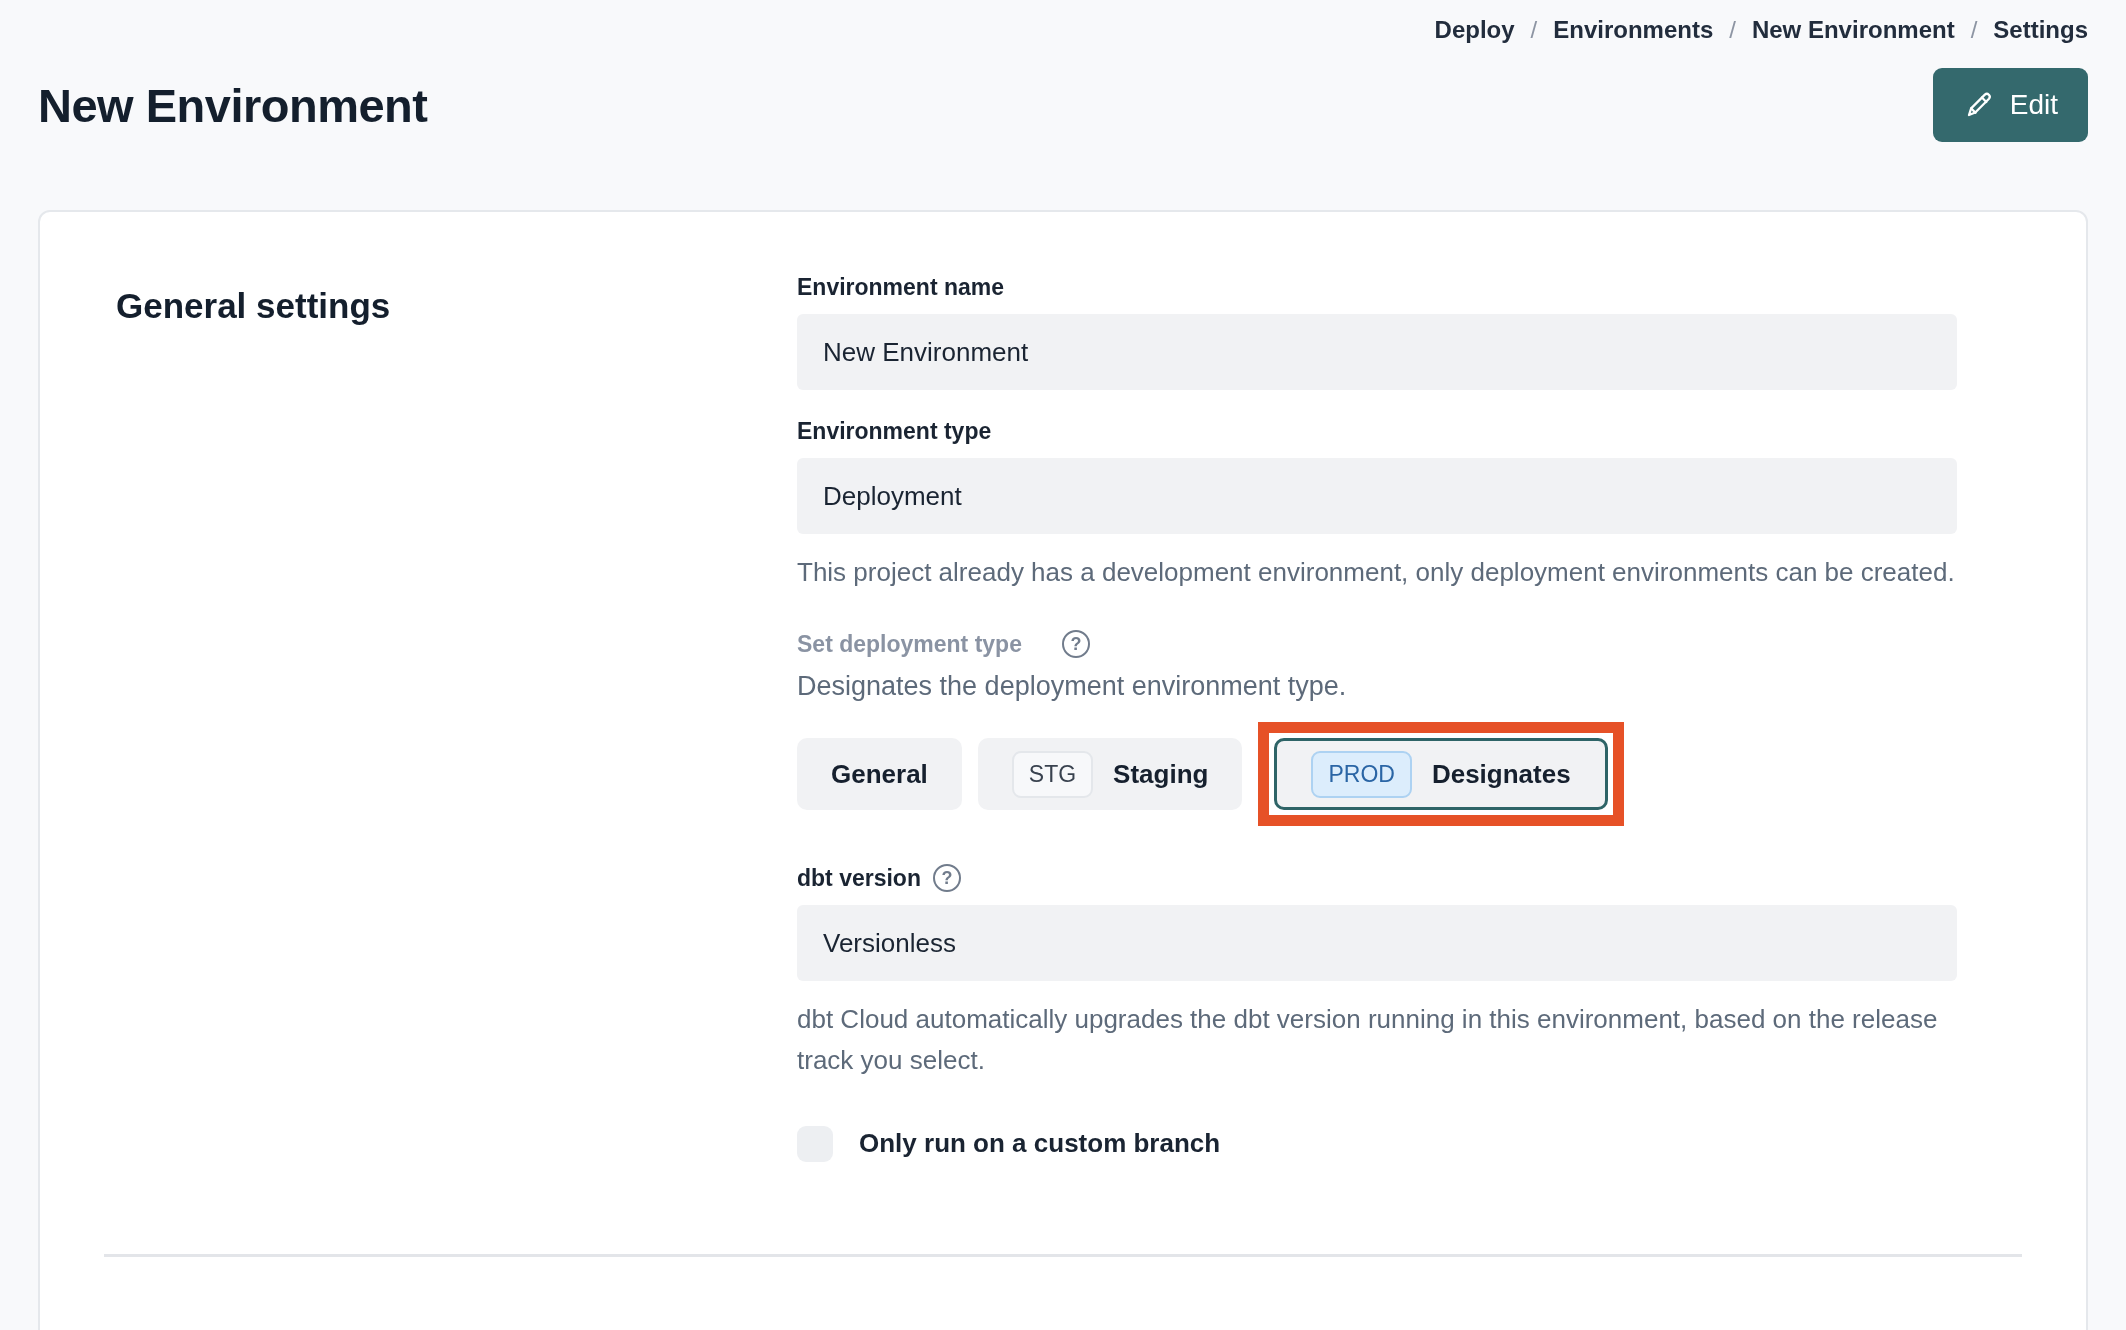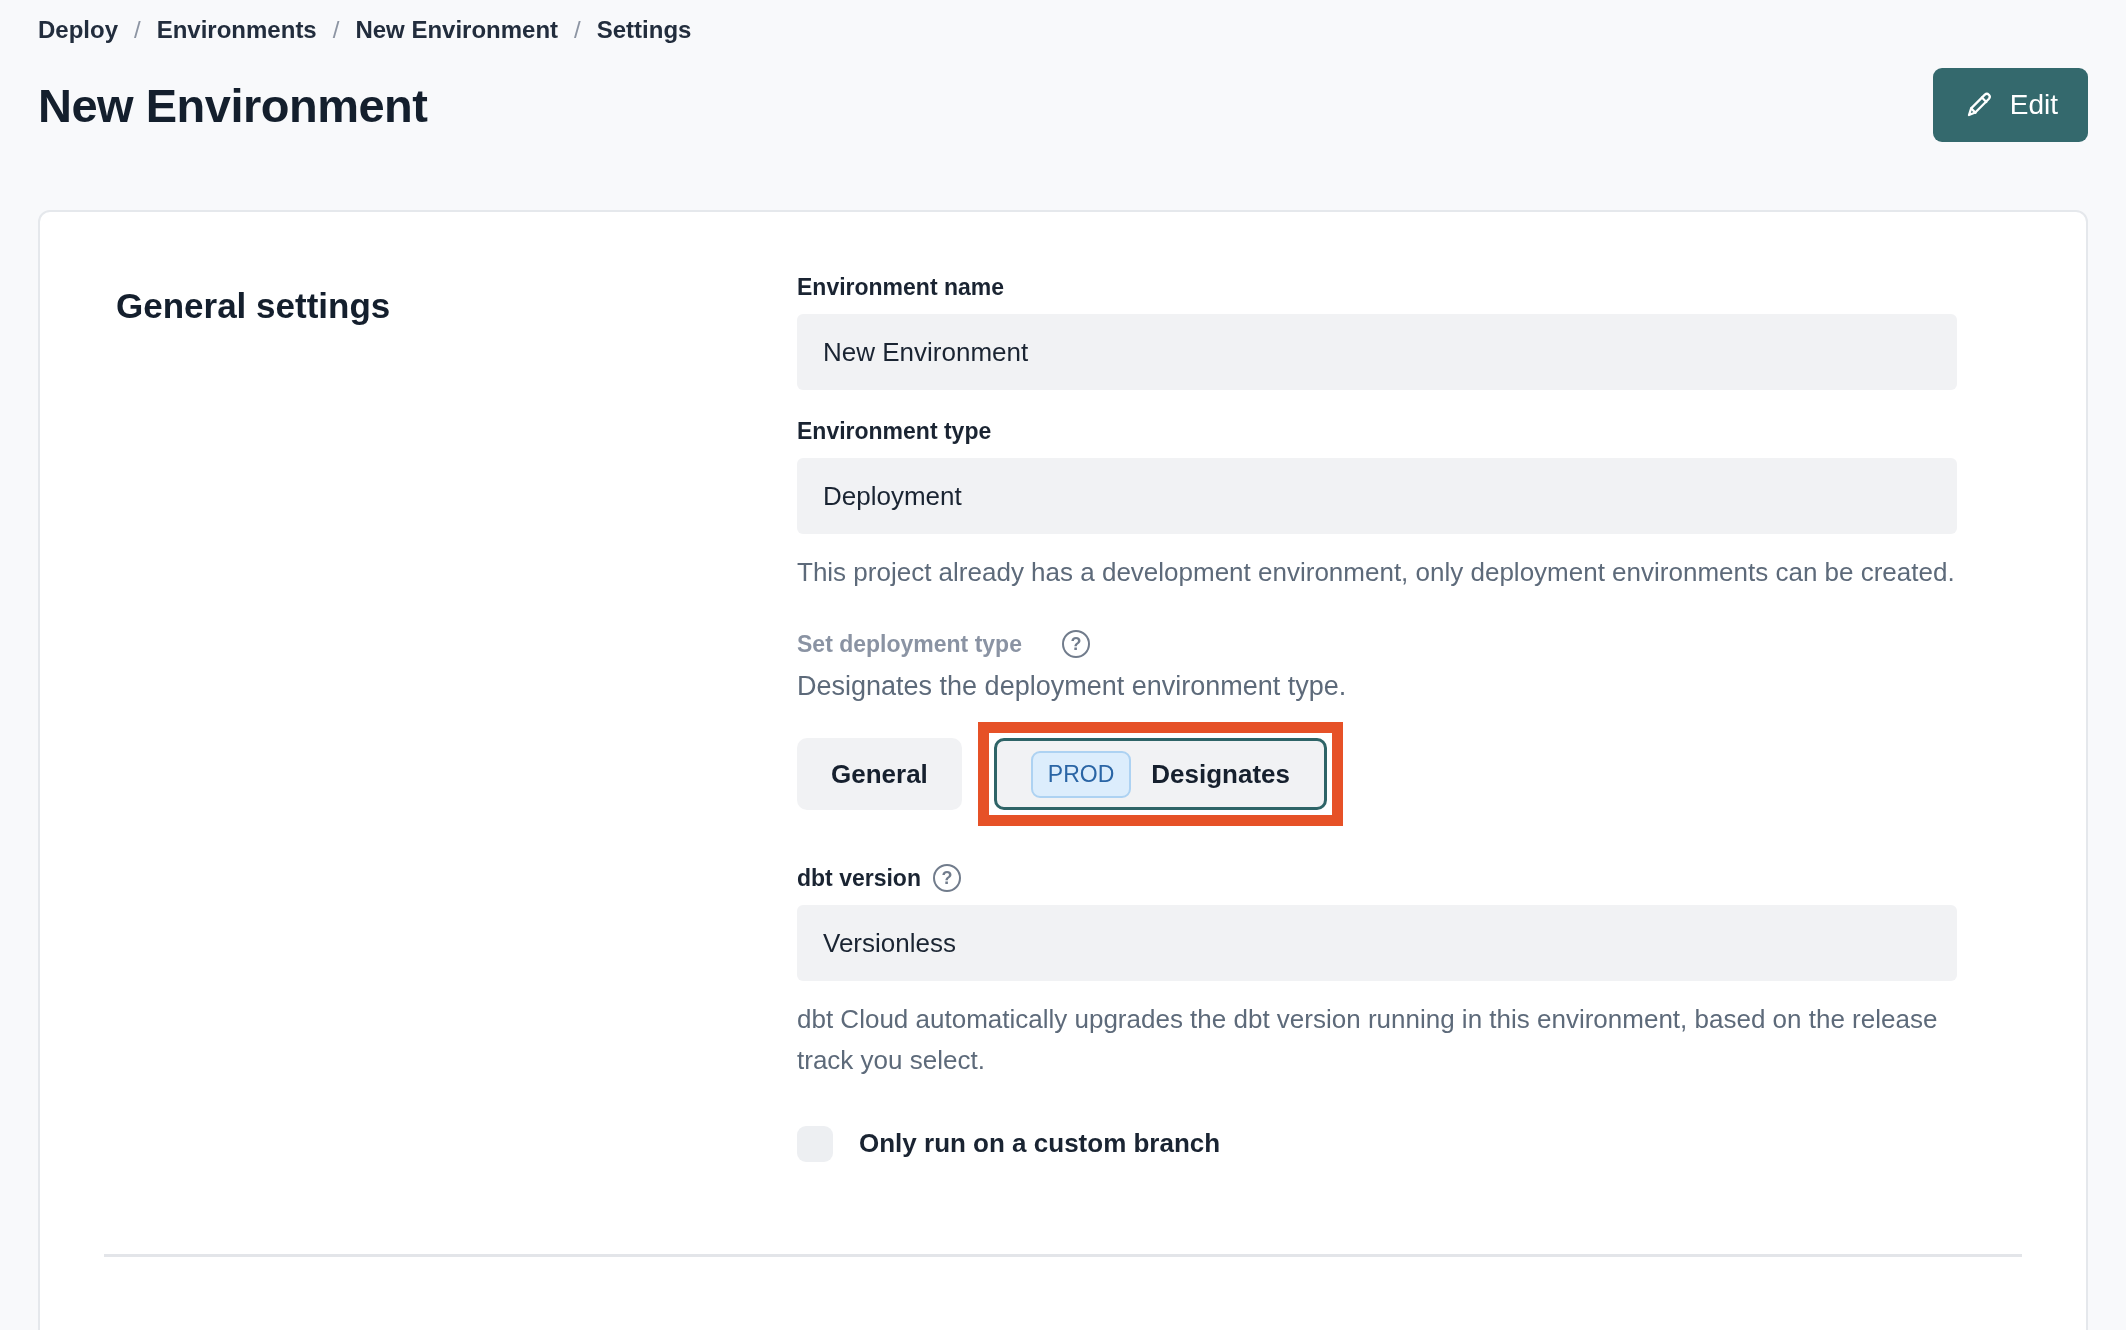--- a/index.html
+++ b/index.html
@@ -9,21 +9,21 @@
     overflow: hidden;
     background: #f8f9fb;
     font-family: "Liberation Sans", sans-serif;
     color: #16202e;
   }
   .page { padding: 16px 38px 0 38px; }
 
   
   .breadcrumb {
     display: flex; align-items: center; gap: 16px;
-    font-size: 24px; font-weight: 600; color: #222d3d;
+    font-size: 24px; font-weight: 600; color: #222d3d; justify-content: flex-end;
   }
   .breadcrumb .crumb { cursor: pointer; }
   .breadcrumb .sep { color: #8d95a3; font-weight: 400; }
   .breadcrumb .current { font-weight: 700; }
 
   
   .header-row {
     display: flex; justify-content: space-between; align-items: center;
     margin-top: 22px; height: 78px;
   }
@@ -182,20 +182,24 @@
           <p class="field-label muted">
             <span>Set deployment type</span>
             <span class="help-circle">?</span>
           </p>
           <p class="description">Designates the deployment environment type.</p>
 
           <div class="seg-row">
             <button class="seg-btn">
               <span>General</span>
             </button>
+            <button class="seg-btn">
+              <span class="type-badge badge-stg">STG</span>
+              <span>Staging</span>
+            </button>
             <span class="annotation-box">
               <button class="seg-btn selected">
                 <span class="type-badge badge-prod">PROD</span>
                 <span>Designates</span>
               </button>
             </span>
           </div>
 
           <div class="spacer-lg"></div>
 

